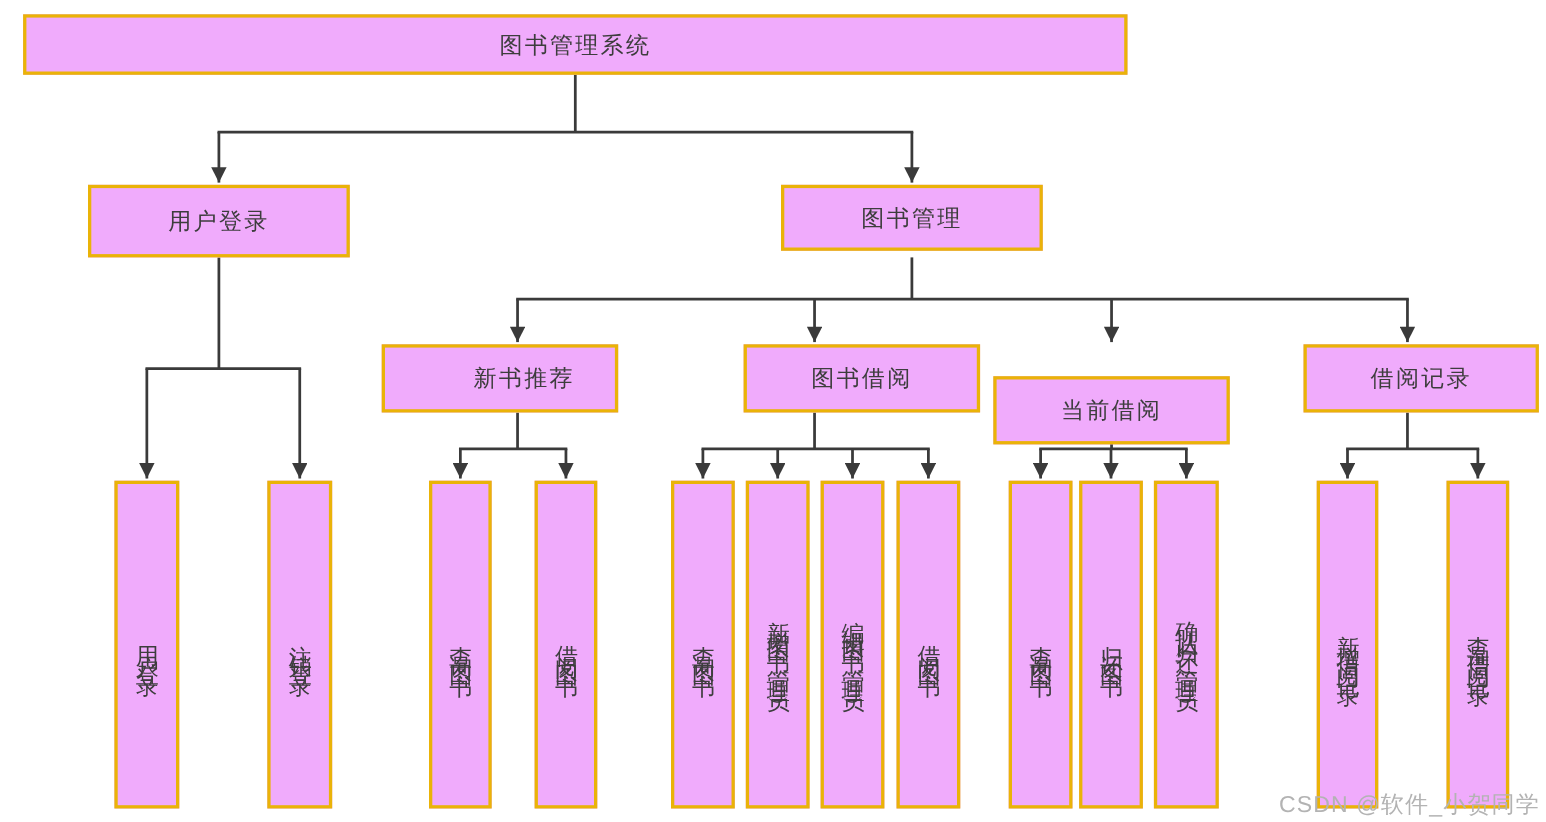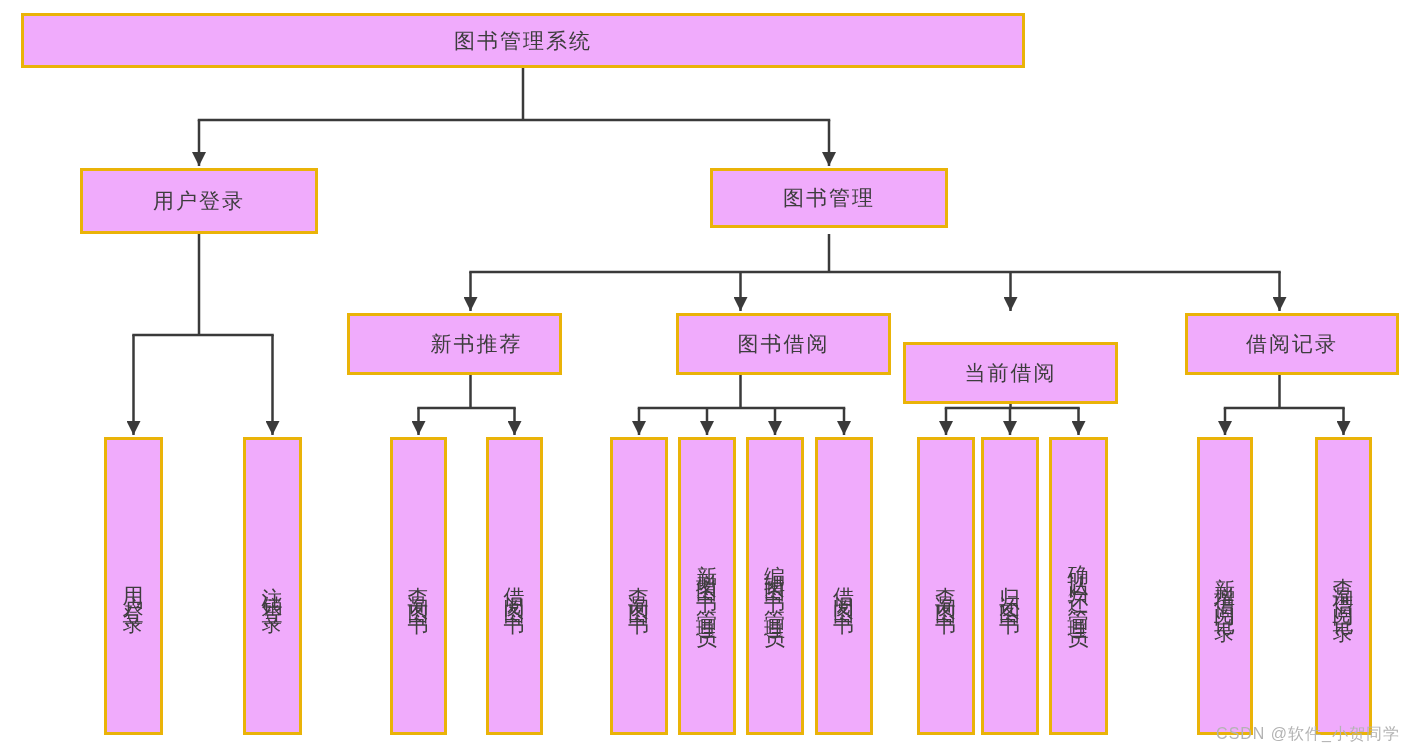--- a/index.html
+++ b/index.html
@@ -26,21 +26,21 @@
     writing-mode:vertical-rl;
     text-orientation:mixed;
     font-size:21px;
     letter-spacing:9px;
     line-height:1;
     padding-top:4px;
   }
   .watermark{
     position:absolute;
     right:5px;bottom:2px;
-    font-size:16px;
+    font-size:21px;
     letter-spacing:1px;
     color:#b3b3b3;
     z-index:5;
   }
 </style>
 </head>
 <body>
 
 <div class="canvas">
 

